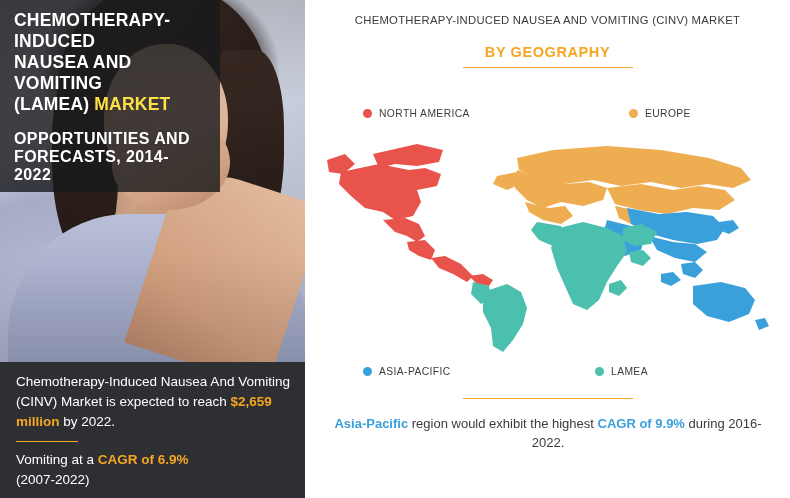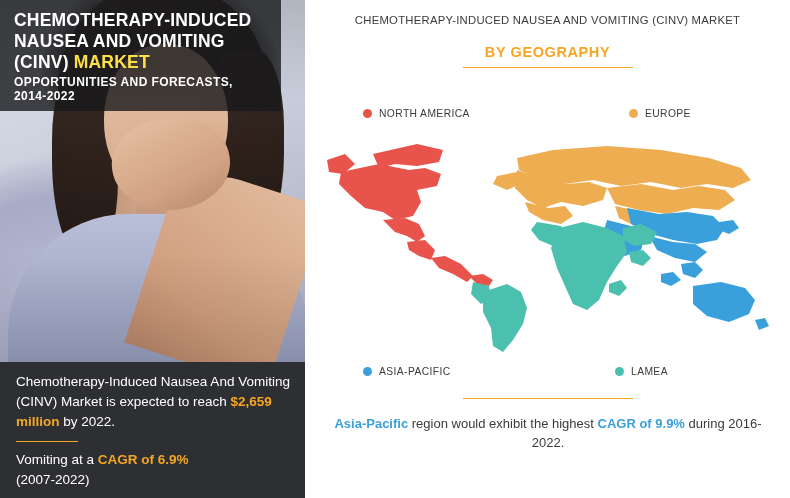--- a/index.html
+++ b/index.html
@@ -120,40 +120,40 @@
   #photo .shade {
     position: absolute;
     left: 0; top: 0; right: 0; bottom: 0;
     background: linear-gradient(180deg, rgba(0,0,0,0.16) 0%, rgba(0,0,0,0) 28%, rgba(0,0,0,0) 70%, rgba(0,0,0,0.10) 100%);
   }
 
   #title-block {
     position: absolute;
     left: 0;
     top: 0;
-    width: 281px;
+    width: 220px;
     padding: 10px 14px 8px 14px;
     background: rgba(24,25,28,0.80);
     box-sizing: border-box;
   }
   #title-main {
     color: #ffffff;
     font-size: 17.5px;
     line-height: 21px;
     font-weight: bold;
     letter-spacing: 0.2px;
     margin: 0;
   }
   #title-main .accent {
     color: #fde047;
   }
   #title-sub {
-    margin-top: 2px;
+    margin-top: 15px;
     color: #ffffff;
-    font-size: 12px;
+    font-size: 16px;
     font-weight: bold;
     letter-spacing: 0.4px;
   }
 
   #left-text {
     position: absolute;
     left: 0;
     top: 362px;
     width: 333px;
     height: 136px;
@@ -236,21 +236,21 @@
   }
   .legend-dot {
     width: 9px;
     height: 9px;
     border-radius: 50%;
     display: inline-block;
   }
   #legend-na { left: 58px; top: 108px; }
   #legend-eu { left: 290px; top: 108px; margin-left: 34px; }
   #legend-ap { left: 58px; top: 366px; }
-  #legend-la { left: 290px; top: 366px; margin-left: 20px; }
+  #legend-la { left: 290px; top: 366px; }
 
   #map-wrap {
     position: absolute;
     left: 16px;
     top: 124px;
     width: 455px;
     height: 235px;
   }
 
   #footer-rule {
@@ -292,21 +292,21 @@
       <div class="shirt"></div>
       <div class="arm"></div>
       <div class="hand"></div>
       <div class="shade"></div>
     </div>
 
     <div id="title-block">
       <div id="title-main">
         <span>CHEMOTHERAPY-INDUCED</span><br>
         <span>NAUSEA AND VOMITING</span><br>
-        <span>(CINV)</span>
+        <span>(LAMEA)</span>
         <span class="accent">MARKET</span>
       </div>
       <div id="title-sub">OPPORTUNITIES AND FORECASTS, 2014-2022</div>
     </div>
 
     <div id="left-text">
       <div class="lt-line">
         <span>Chemotherapy-Induced Nausea And Vomiting (CINV) Market is expected to reach </span><span class="amount">$2,659 million</span><span> by 2022.</span>
       </div>
       <div id="lt-divider"></div>

